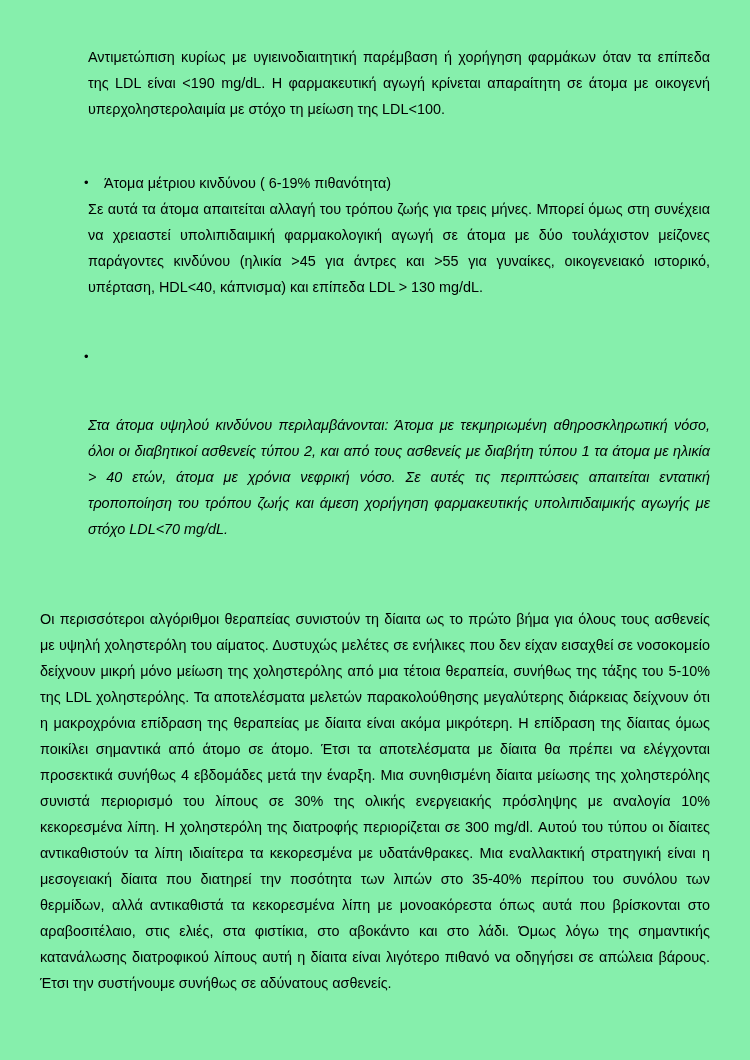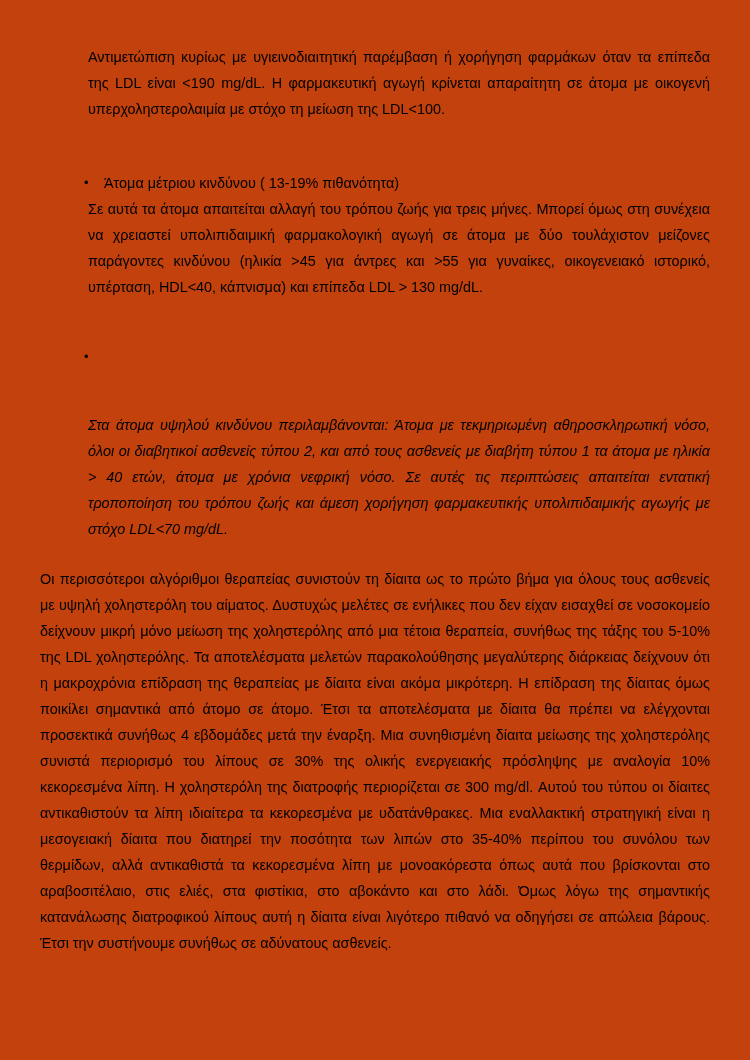--- a/index.html
+++ b/index.html
@@ -5,21 +5,21 @@
   * { margin: 0; padding: 0; box-sizing: border-box; }
   html, body {
     width: 750px;
     height: 1060px;
     background: #ffffff;
     font-family: "Liberation Sans", "DejaVu Sans", sans-serif;
   }
   .page {
     width: 750px;
     height: 1060px;
-    background: #c2410c;
+    background: #86efac;
     color: #000000;
     padding: 44px 40px 0 40px;
     overflow: hidden;
   }
   .para {
     font-size: 14.4px;
     line-height: 26px;
     color: #000000;
     text-align: justify;
   }
@@ -36,32 +36,32 @@
   .bullet-dot {
     width: 20px;
     flex: 0 0 20px;
     font-size: 13px;
     line-height: 26px;
   }
   .mt-b1 { margin-top: 48px; }
   .mt-p2 { }
   .mt-b2 { margin-top: 44px; }
   .mt-p3 { margin-top: 42px; font-style: italic; }
-  .mt-p4 { margin-top: 24px; }
+  .mt-p4 { margin-top: 64px; }
 </style>
 </head>
 <body>
 
 <div class="page">
 
   <p class="para indented">Αντιμετώπιση κυρίως με υγιεινοδιαιτητική παρέμβαση ή χορήγηση φαρμάκων όταν τα επίπεδα της LDL είναι &lt;190 mg/dL. Η φαρμακευτική αγωγή κρίνεται απαραίτητη σε άτομα με οικογενή υπερχοληστερολαιμία με στόχο τη μείωση της LDL&lt;100.</p>
 
   <div class="bullet-row mt-b1">
     <span class="bullet-dot">•</span>
-    <span class="para">Άτομα μέτριου κινδύνου ( 13-19% πιθανότητα)</span>
+    <span class="para">Άτομα μέτριου κινδύνου ( 6-19% πιθανότητα)</span>
   </div>
 
   <p class="para indented mt-p2">Σε αυτά τα άτομα απαιτείται αλλαγή του τρόπου ζωής για τρεις μήνες. Μπορεί όμως στη συνέχεια να χρειαστεί υπολιπιδαιμική φαρμακολογική αγωγή σε άτομα με δύο τουλάχιστον μείζονες παράγοντες κινδύνου (ηλικία &gt;45 για άντρες και &gt;55 για γυναίκες, οικογενειακό ιστορικό, υπέρταση, HDL&lt;40, κάπνισμα) και επίπεδα LDL &gt; 130 mg/dL.</p>
 
   <div class="bullet-row mt-b2">
     <span class="bullet-dot">•</span>
   </div>
 
   <p class="para indented mt-p3">Στα άτομα υψηλού κινδύνου περιλαμβάνονται: Άτομα με τεκμηριωμένη αθηροσκληρωτική νόσο, όλοι οι διαβητικοί ασθενείς τύπου 2, και από τους ασθενείς με διαβήτη τύπου 1 τα άτομα με ηλικία &gt; 40 ετών, άτομα με χρόνια νεφρική νόσο. Σε αυτές τις περιπτώσεις απαιτείται εντατική τροποποίηση του τρόπου ζωής και άμεση χορήγηση φαρμακευτικής υπολιπιδαιμικής αγωγής με στόχο LDL&lt;70 mg/dL.</p>
 

